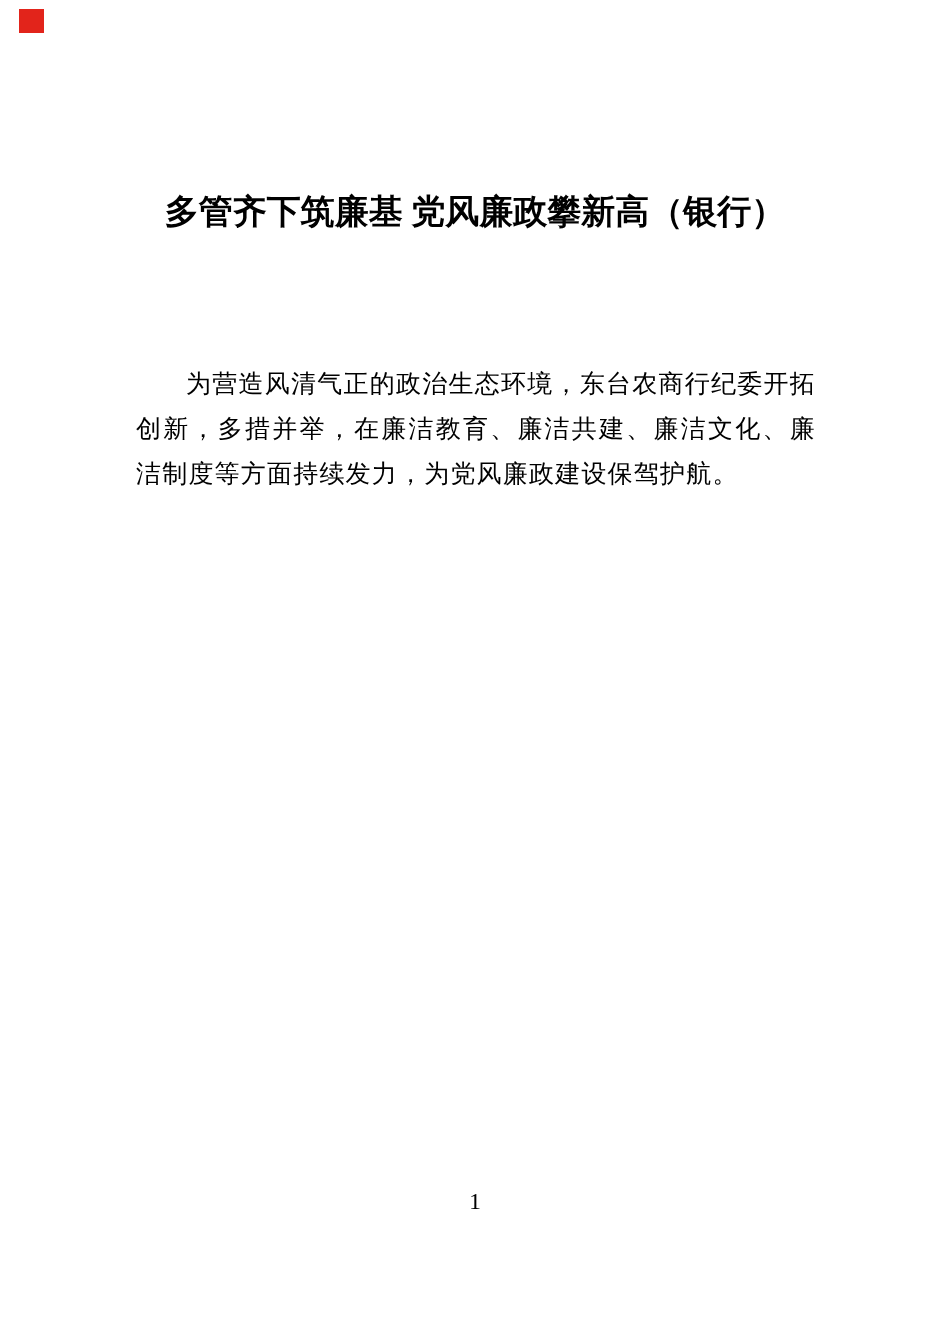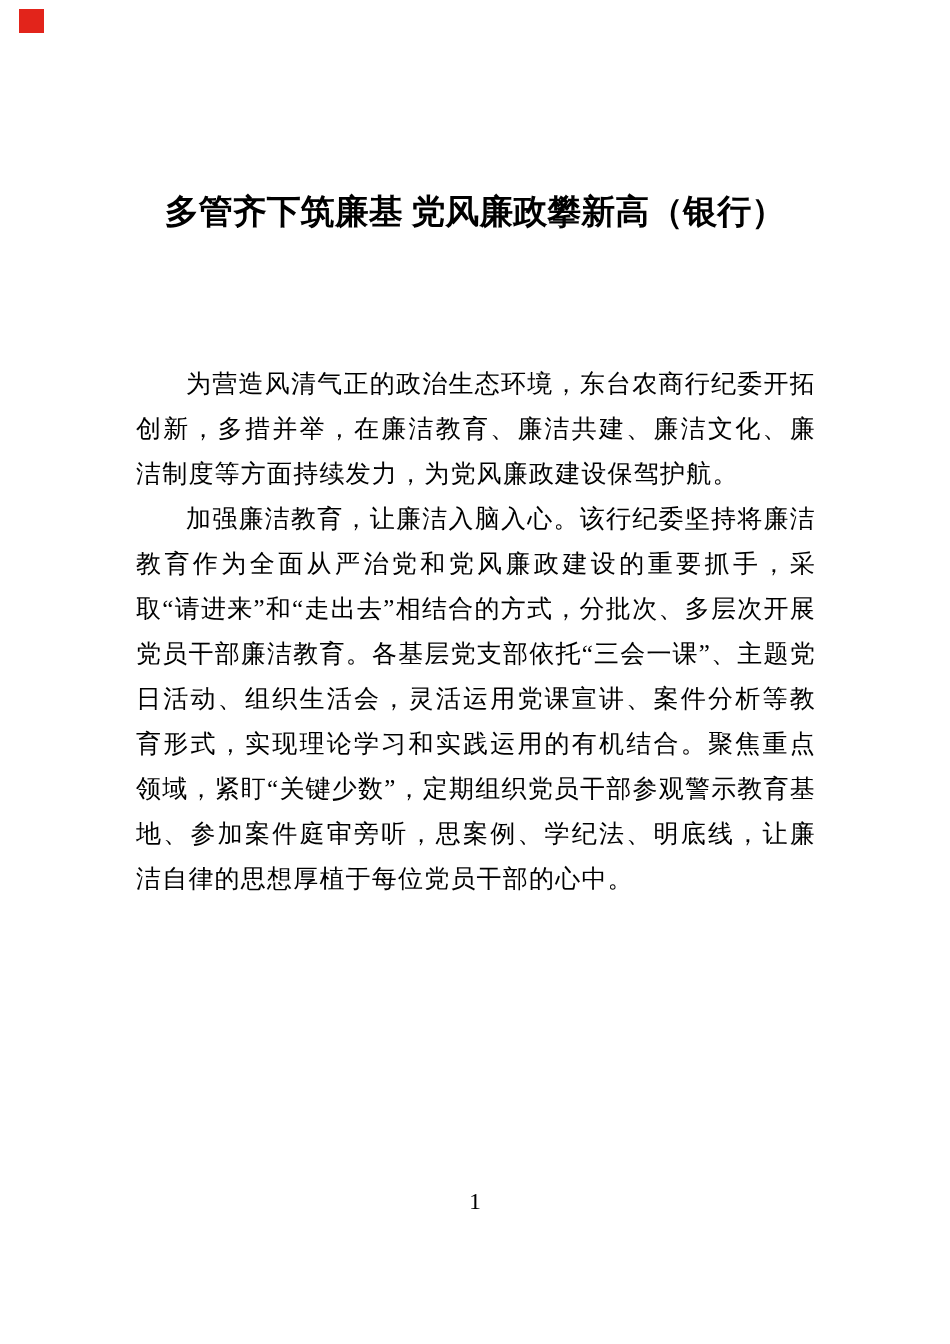--- a/index.html
+++ b/index.html
@@ -67,18 +67,17 @@
 <body>
 
 <div class="page">
 
   <div class="red-marker" style="background: rgb(226, 36, 27);"></div>
 
   <h1 class="doc-title">多管齐下筑廉基 党风廉政攀新高（银行）</h1>
 
   <div class="doc-content">
     <p>为营造风清气正的政治生态环境，东台农商行纪委开拓创新，多措并举，在廉洁教育、廉洁共建、廉洁文化、廉洁制度等方面持续发力，为党风廉政建设保驾护航。</p>
-    <p>加强廉洁教育，让廉洁入脑入心。该行纪委坚持将廉洁教育作为全面从严治党和党风廉政建设的重要抓手，采取“请进来”和“走出去”相结合的方式，分批次、多层次开展党员干部廉洁教育。各基层党支部依托“三会一课”、主题党日活动、组织生活会，灵活运用党课宣讲、案件分析等教育形式，实现理论学习和实践运用的有机结合。聚焦重点领域，紧盯“关键少数”，定期组织党员干部参观警示教育基地、参加案件庭审旁听，思案例、学纪法、明底线，让廉洁自律的思想厚植于每位党员干部的心中。</p>
   </div>
 
   <div class="page-number">1</div>
 
 </div>
 
 </body></html>

